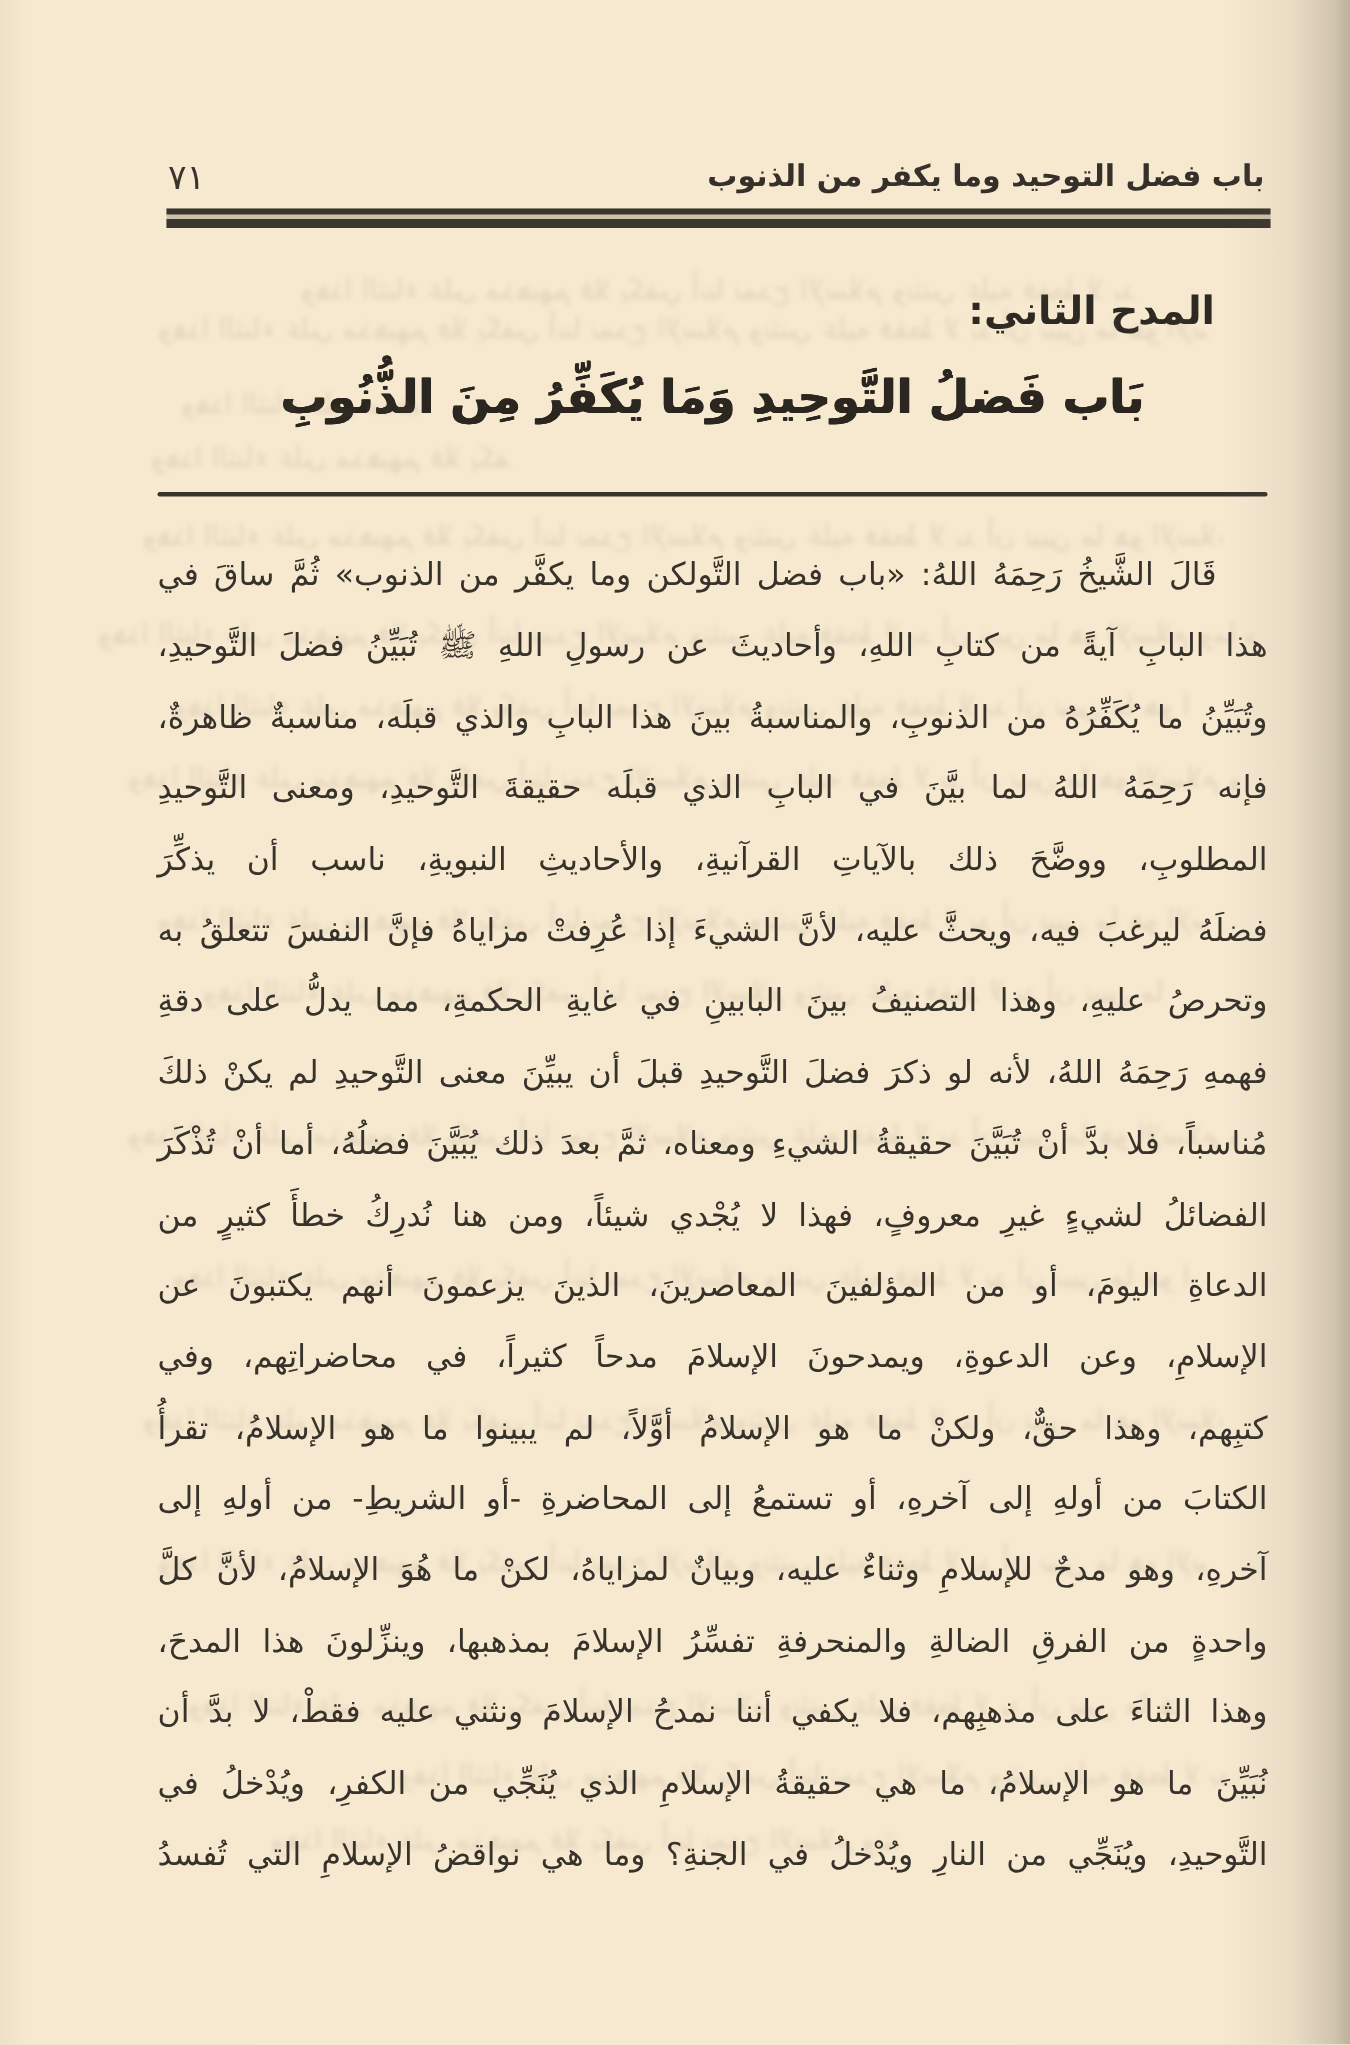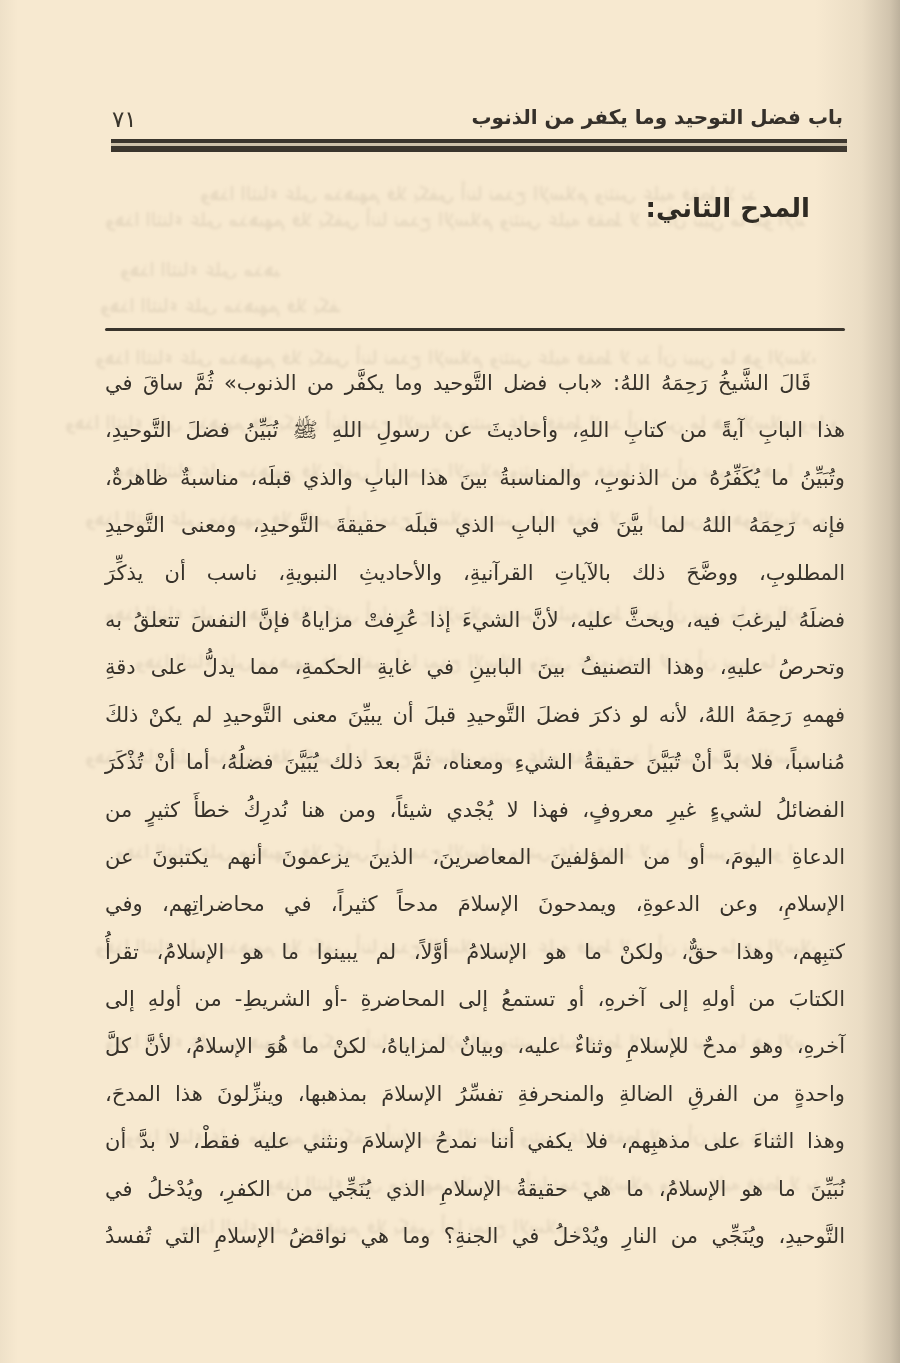--- a/index.html
+++ b/index.html
@@ -121,20 +121,21 @@
 </head>
 <body>
 
 <div class="page">
 
   <div class="pagenum">٧١</div>
   <div class="running-header">باب فضل التوحيد وما يكفر من الذنوب</div>
   <div class="double-rule"></div>
 
   <div class="chapter-label">المدح الثاني:</div>
+  <div class="main-title">بَاب فَضلُ التَّوحِيدِ وَمَا يُكَفِّرُ مِنَ الذُّنُوبِ</div>
   <div class="thin-rule"></div>
 
   <div id="ghosts">
       <div class="ghost" style="top: 180px; right: 140px; width: 560px;">وهذا الثناء على مذهبهم فلا يكفي أننا نمدح الإسلام ونثني عليه فقط لا بد أن نبين ما هو الإسلام وما هي حقيقته وهذا الثناء على مذهبهم فلا يكفي أننا نمدح الإسلام ونثني عليه فقط لا بد أن نبين ما هو الإسلام وما هي حقيقته</div>
       <div class="ghost" style="top: 206px; right: 95px; width: 700px;">وهذا الثناء على مذهبهم فلا يكفي أننا نمدح الإسلام ونثني عليه فقط لا بد أن نبين ما هو الإسلام وما هي حقيقته وهذا الثناء على مذهبهم فلا يكفي أننا نمدح الإسلام ونثني عليه فقط لا بد أن نبين ما هو الإسلام وما هي حقيقته</div>
       <div class="ghost" style="top: 256px; right: 620px; width: 160px;">وهذا الثناء على مذهبهم فلا يكفي أننا نمدح الإسلام ونثني عليه فقط لا بد أن نبين ما هو الإسلام وما هي حقيقته وهذا الثناء على مذهبهم فلا يكفي أننا نمدح الإسلام ونثني عليه فقط لا بد أن نبين ما هو الإسلام وما هي حقيقته</div>
       <div class="ghost" style="top: 292px; right: 560px; width: 240px;">وهذا الثناء على مذهبهم فلا يكفي أننا نمدح الإسلام ونثني عليه فقط لا بد أن نبين ما هو الإسلام وما هي حقيقته وهذا الثناء على مذهبهم فلا يكفي أننا نمدح الإسلام ونثني عليه فقط لا بد أن نبين ما هو الإسلام وما هي حقيقته</div>
       <div class="ghost" style="top: 344px; right: 85px; width: 720px;">وهذا الثناء على مذهبهم فلا يكفي أننا نمدح الإسلام ونثني عليه فقط لا بد أن نبين ما هو الإسلام وما هي حقيقته وهذا الثناء على مذهبهم فلا يكفي أننا نمدح الإسلام ونثني عليه فقط لا بد أن نبين ما هو الإسلام وما هي حقيقته</div>
       <div class="ghost" style="top: 409px; right: 65px; width: 770px;">وهذا الثناء على مذهبهم فلا يكفي أننا نمدح الإسلام ونثني عليه فقط لا بد أن نبين ما هو الإسلام وما هي حقيقته وهذا الثناء على مذهبهم فلا يكفي أننا نمدح الإسلام ونثني عليه فقط لا بد أن نبين ما هو الإسلام وما هي حقيقته</div>
       <div class="ghost" style="top: 457px; right: 105px; width: 680px;">وهذا الثناء على مذهبهم فلا يكفي أننا نمدح الإسلام ونثني عليه فقط لا بد أن نبين ما هو الإسلام وما هي حقيقته وهذا الثناء على مذهبهم فلا يكفي أننا نمدح الإسلام ونثني عليه فقط لا بد أن نبين ما هو الإسلام وما هي حقيقته</div>
@@ -144,21 +145,21 @@
       <div class="ghost" style="top: 743px; right: 75px; width: 740px;">وهذا الثناء على مذهبهم فلا يكفي أننا نمدح الإسلام ونثني عليه فقط لا بد أن نبين ما هو الإسلام وما هي حقيقته وهذا الثناء على مذهبهم فلا يكفي أننا نمدح الإسلام ونثني عليه فقط لا بد أن نبين ما هو الإسلام وما هي حقيقته</div>
       <div class="ghost" style="top: 838px; right: 105px; width: 680px;">وهذا الثناء على مذهبهم فلا يكفي أننا نمدح الإسلام ونثني عليه فقط لا بد أن نبين ما هو الإسلام وما هي حقيقته وهذا الثناء على مذهبهم فلا يكفي أننا نمدح الإسلام ونثني عليه فقط لا بد أن نبين ما هو الإسلام وما هي حقيقته</div>
       <div class="ghost" style="top: 933px; right: 85px; width: 720px;">وهذا الثناء على مذهبهم فلا يكفي أننا نمدح الإسلام ونثني عليه فقط لا بد أن نبين ما هو الإسلام وما هي حقيقته وهذا الثناء على مذهبهم فلا يكفي أننا نمدح الإسلام ونثني عليه فقط لا بد أن نبين ما هو الإسلام وما هي حقيقته</div>
       <div class="ghost" style="top: 1028px; right: 95px; width: 700px;">وهذا الثناء على مذهبهم فلا يكفي أننا نمدح الإسلام ونثني عليه فقط لا بد أن نبين ما هو الإسلام وما هي حقيقته وهذا الثناء على مذهبهم فلا يكفي أننا نمدح الإسلام ونثني عليه فقط لا بد أن نبين ما هو الإسلام وما هي حقيقته</div>
       <div class="ghost" style="top: 1123px; right: 115px; width: 660px;">وهذا الثناء على مذهبهم فلا يكفي أننا نمدح الإسلام ونثني عليه فقط لا بد أن نبين ما هو الإسلام وما هي حقيقته وهذا الثناء على مذهبهم فلا يكفي أننا نمدح الإسلام ونثني عليه فقط لا بد أن نبين ما هو الإسلام وما هي حقيقته</div>
       <div class="ghost" style="top: 1170px; right: 75px; width: 560px;">وهذا الثناء على مذهبهم فلا يكفي أننا نمدح الإسلام ونثني عليه فقط لا بد أن نبين ما هو الإسلام وما هي حقيقته وهذا الثناء على مذهبهم فلا يكفي أننا نمدح الإسلام ونثني عليه فقط لا بد أن نبين ما هو الإسلام وما هي حقيقته</div>
       <div class="ghost" style="top: 1213px; right: 300px; width: 420px;">وهذا الثناء على مذهبهم فلا يكفي أننا نمدح الإسلام ونثني عليه فقط لا بد أن نبين ما هو الإسلام وما هي حقيقته وهذا الثناء على مذهبهم فلا يكفي أننا نمدح الإسلام ونثني عليه فقط لا بد أن نبين ما هو الإسلام وما هي حقيقته</div>
     </div>
 
   <div class="body-text" id="body-lines">
-      <div class="bodyline indent">قَالَ الشَّيخُ رَحِمَهُ اللهُ: «باب فضل التَّوحيد وما يكفَّر من الذنوب» ثُمَّ ساقَ في</div>
+      <div class="bodyline indent">قَالَ الشَّيخُ رَحِمَهُ اللهُ: «باب فضل التَّولكن وما يكفَّر من الذنوب» ثُمَّ ساقَ في</div>
       <div class="bodyline">هذا البابِ آيةً من كتابِ اللهِ، وأحاديثَ عن رسولِ اللهِ ﷺ تُبَيِّنُ فضلَ التَّوحيدِ،</div>
       <div class="bodyline">وتُبَيِّنُ ما يُكَفِّرُهُ من الذنوبِ، والمناسبةُ بينَ هذا البابِ والذي قبلَه، مناسبةٌ ظاهرةٌ،</div>
       <div class="bodyline">فإنه رَحِمَهُ اللهُ لما بيَّنَ في البابِ الذي قبلَه حقيقةَ التَّوحيدِ، ومعنى التَّوحيدِ</div>
       <div class="bodyline">المطلوبِ، ووضَّحَ ذلك بالآياتِ القرآنيةِ، والأحاديثِ النبويةِ، ناسب أن يذكِّرَ</div>
       <div class="bodyline">فضلَهُ ليرغبَ فيه، ويحثَّ عليه، لأنَّ الشيءَ إذا عُرِفتْ مزاياهُ فإنَّ النفسَ تتعلقُ به</div>
       <div class="bodyline">وتحرصُ عليهِ، وهذا التصنيفُ بينَ البابينِ في غايةِ الحكمةِ، مما يدلُّ على دقةِ</div>
       <div class="bodyline">فهمهِ رَحِمَهُ اللهُ، لأنه لو ذكرَ فضلَ التَّوحيدِ قبلَ أن يبيِّنَ معنى التَّوحيدِ لم يكنْ ذلكَ</div>
       <div class="bodyline">مُناسباً، فلا بدَّ أنْ تُبَيَّنَ حقيقةُ الشيءِ ومعناه، ثمَّ بعدَ ذلك يُبَيَّنَ فضلُهُ، أما أنْ تُذْكَرَ</div>
       <div class="bodyline">الفضائلُ لشيءٍ غيرِ معروفٍ، فهذا لا يُجْدي شيئاً، ومن هنا نُدرِكُ خطأَ كثيرٍ من</div>
       <div class="bodyline">الدعاةِ اليومَ، أو من المؤلفينَ المعاصرينَ، الذينَ يزعمونَ أنهم يكتبونَ عن</div>

